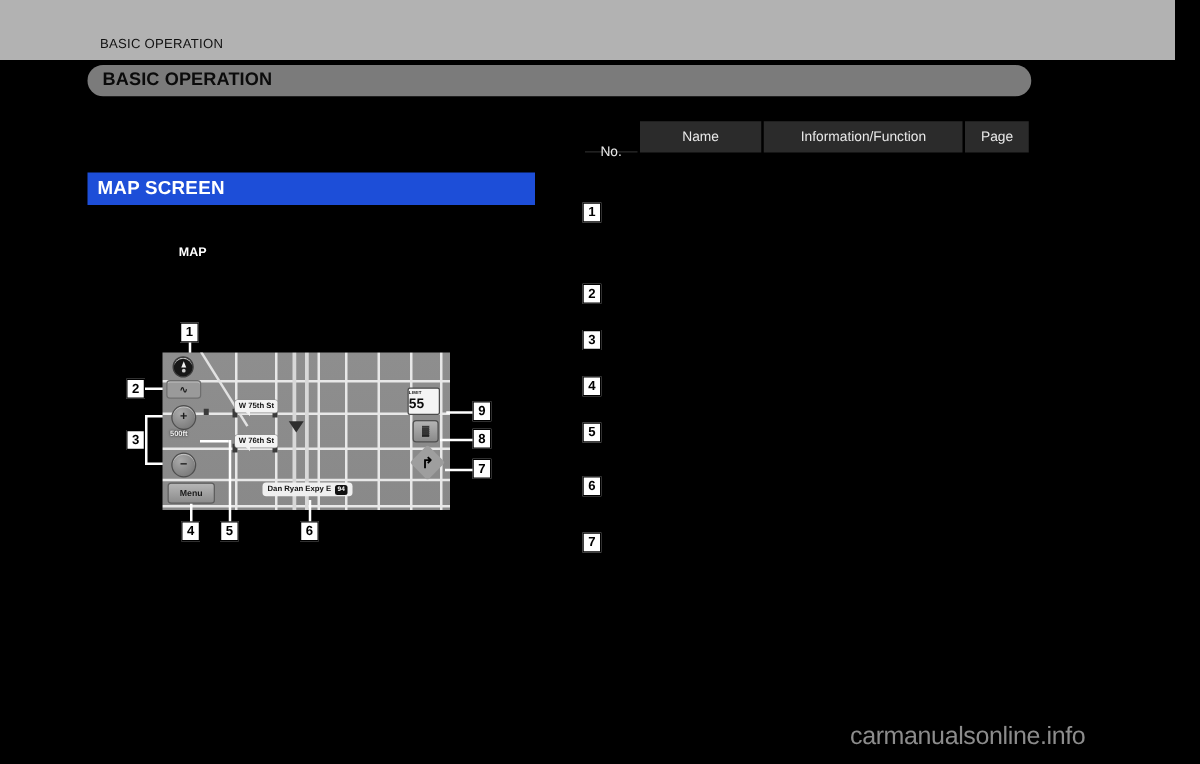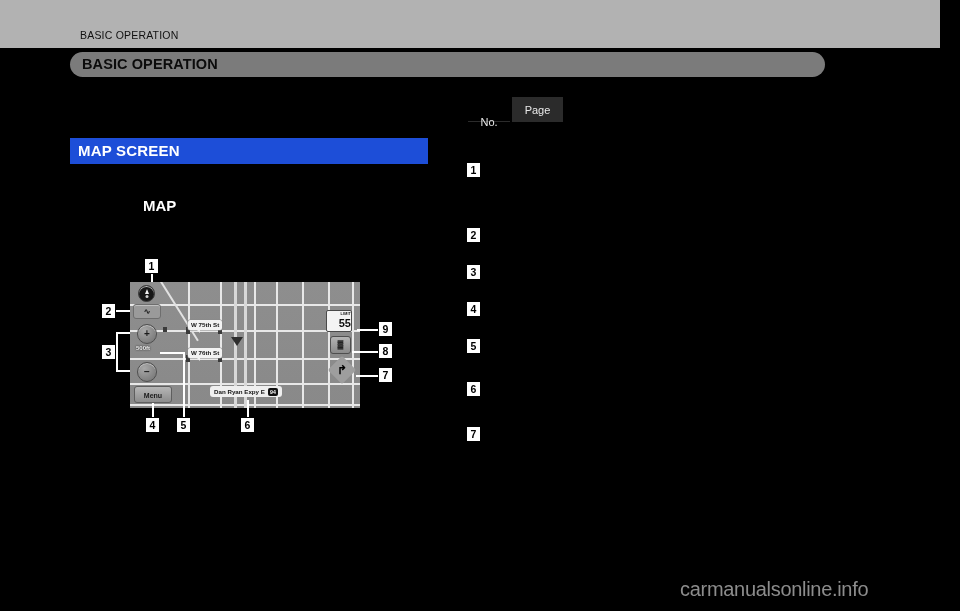--- a/index.html
+++ b/index.html
@@ -74,21 +74,21 @@
     color: #ffffff;
     letter-spacing: 0.2px;
     white-space: nowrap;
   }
 
   
   .map-label {
     position: absolute;
     left: 143px;
     top: 197px;
-    font-size: 15px;
+    font-size: 10px;
     font-weight: bold;
     color: #ffffff;
     white-space: nowrap;
   }
 
   
   .figure {
     position: absolute;
     left: 0;
     top: 0;
@@ -306,21 +306,21 @@
   
   .speed-limit {
     position: absolute;
     right: 8px;
     top: 28px;
     width: 24px;
     height: 20px;
     background: #f4f4f4;
     border: 1px solid #4a4a4a;
     border-radius: 2px;
-    text-align: right;
+    text-align: left;
     margin-left: 11px;
   }
   .speed-limit-title {
     font-size: 3.6px;
     font-weight: bold;
     color: #111111;
     line-height: 5px;
     letter-spacing: 0.2px;
     display: block;
     margin-top: 1px;
@@ -569,20 +569,22 @@
   <div class="callout" style="left:176px; top:417px;">5</div>
   <div class="leader leader-v" style="left:183px; top:352px; height:65px;"></div>
   <div class="leader leader-h" style="left:160px; top:352px; width:23px;"></div>
 
   <div class="callout" style="left:240px; top:417px;">6</div>
   <div class="leader leader-v" style="left:247px; top:400px; height:17px;"></div>
 </div>
 
 <div class="table-head">
   <div class="th th-no">No.</div>
+  <div class="th th-name">Name</div>
+  <div class="th th-info">Information/Function</div>
   <div class="th th-page">Page</div>
 </div>
 
 <div class="row-num" style="top:162px;">1</div>
 <div class="row-num" style="top:227px;">2</div>
 <div class="row-num" style="top:264px;">3</div>
 <div class="row-num" style="top:301px;">4</div>
 <div class="row-num" style="top:338px;">5</div>
 <div class="row-num" style="top:381px;">6</div>
 <div class="row-num" style="top:426px;">7</div>

